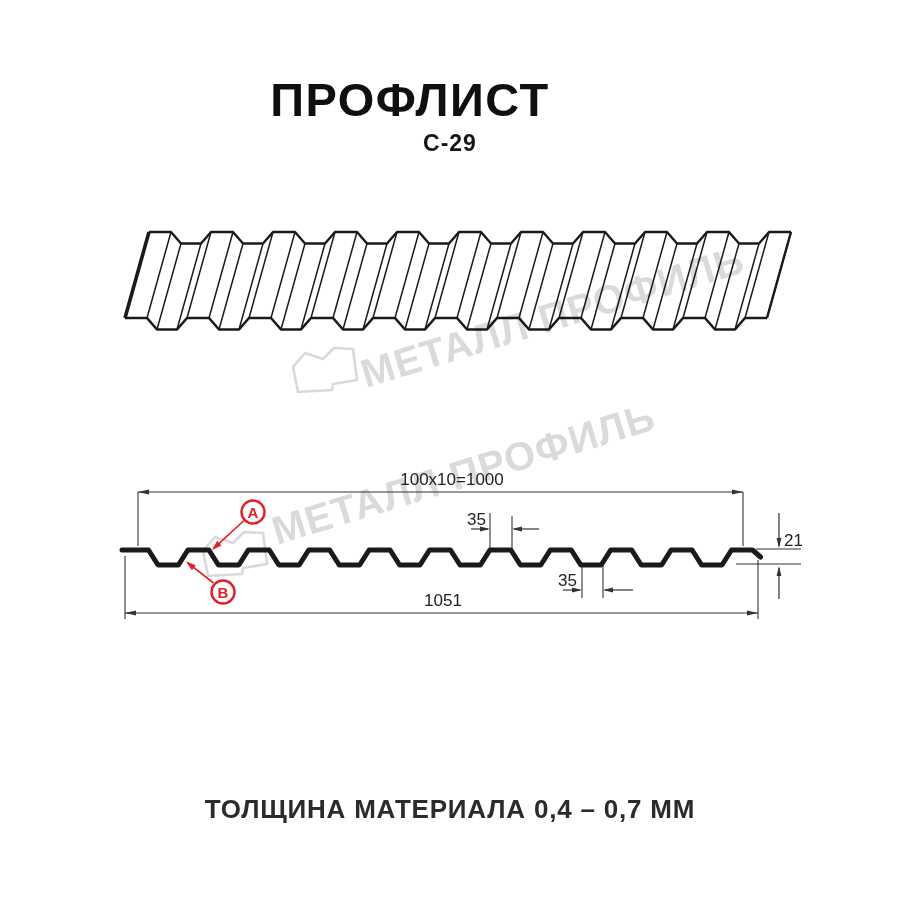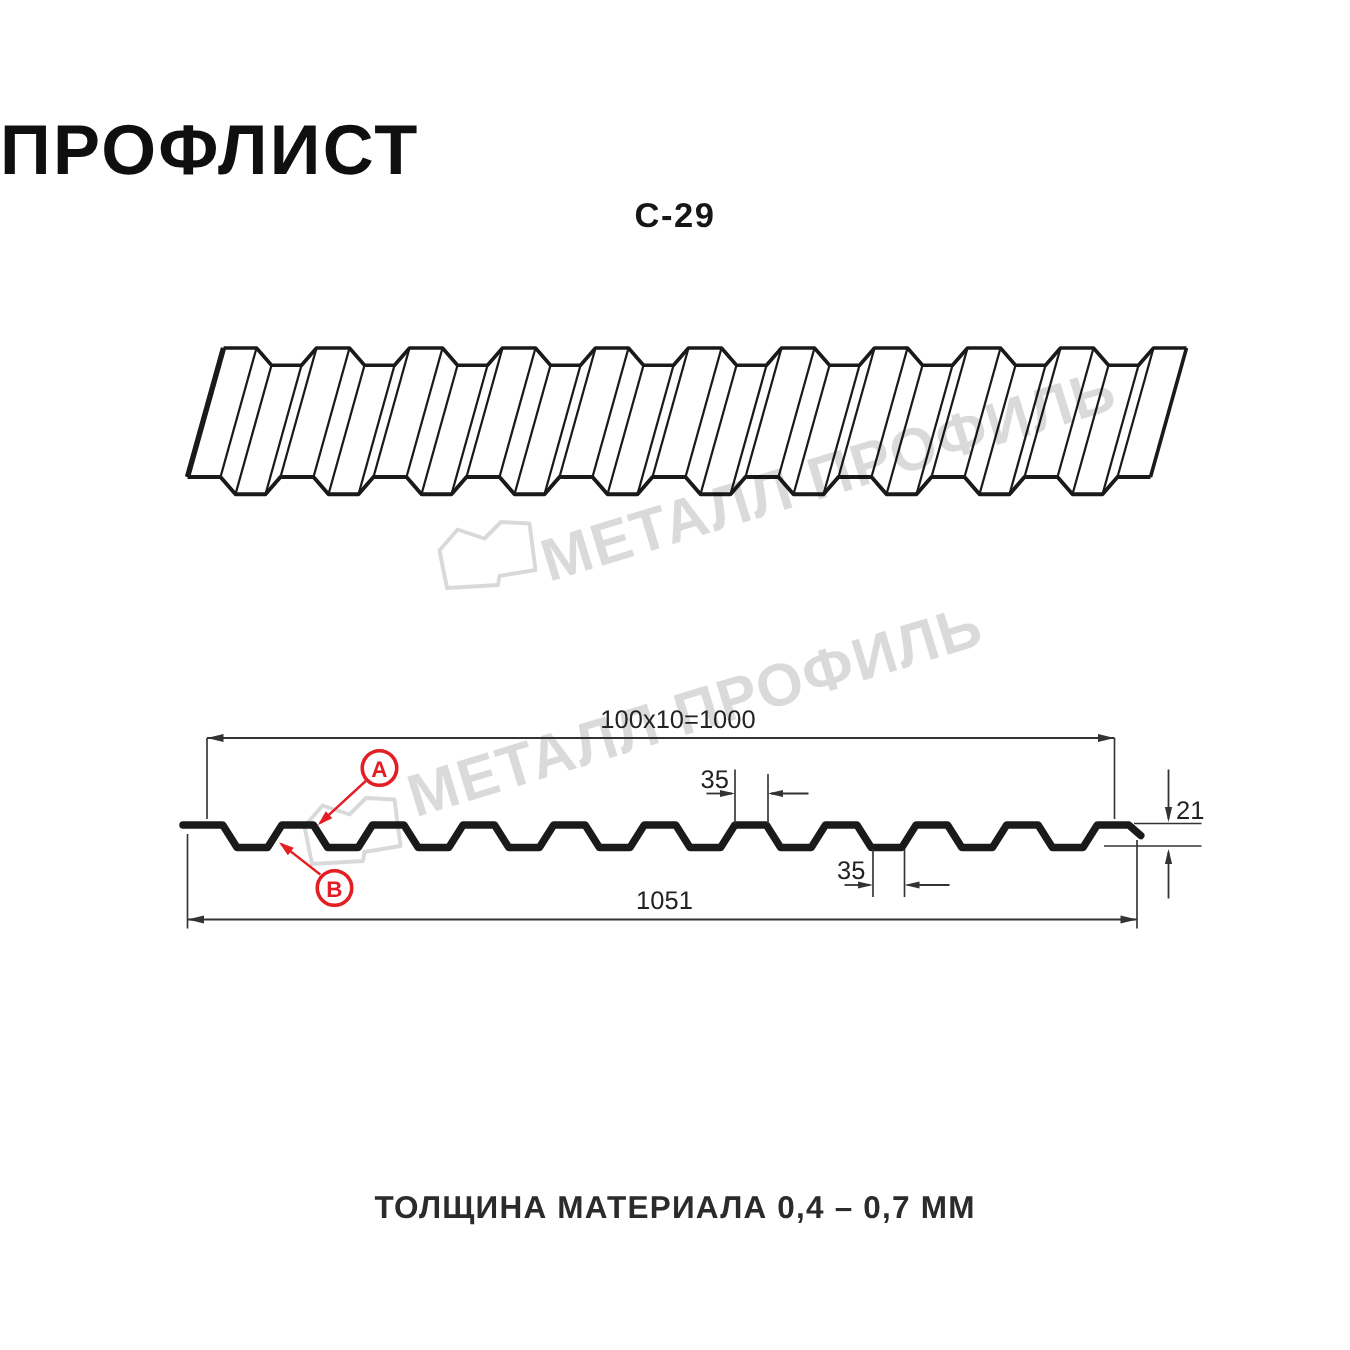--- a/index.html
+++ b/index.html
@@ -1,23 +1,23 @@
 <!DOCTYPE html>
 <html><head>
 <meta charset="utf-8">
 <style>
   html,body{margin:0;padding:0;background:#fff;}
   #stage{position:relative;width:900px;height:900px;background:#ffffff;overflow:hidden;
          font-family:"Liberation Sans", sans-serif;}
-  .title{position:absolute;top:72px;left:0;width:820px;
+  .title{position:absolute;top:72px;left:0;width:820px;text-align:center;
          font-size:47px;font-weight:800;letter-spacing:1.5px;color:#0f0f0f;}
   .subtitle{position:absolute;top:130px;left:0;width:900px;text-align:center;
          font-size:23px;font-weight:600;letter-spacing:1px;color:#161616;}
   .footer{position:absolute;top:794px;left:0;width:900px;text-align:center;
-         font-size:21px;font-weight:600;letter-spacing:0.8px;color:#2b2b2b;}
+         font-size:26px;font-weight:600;letter-spacing:0.8px;color:#2b2b2b;}
   svg{position:absolute;top:0;left:0;}
   .wm{font-size:40px;font-weight:700;letter-spacing:1px;fill:rgba(0,0,0,0.145);}
 </style>
 </head>
 <body>
 
 <div id="stage">
 
   <div class="title">ПРОФЛИСТ</div>
   <div class="subtitle">С-29</div>

